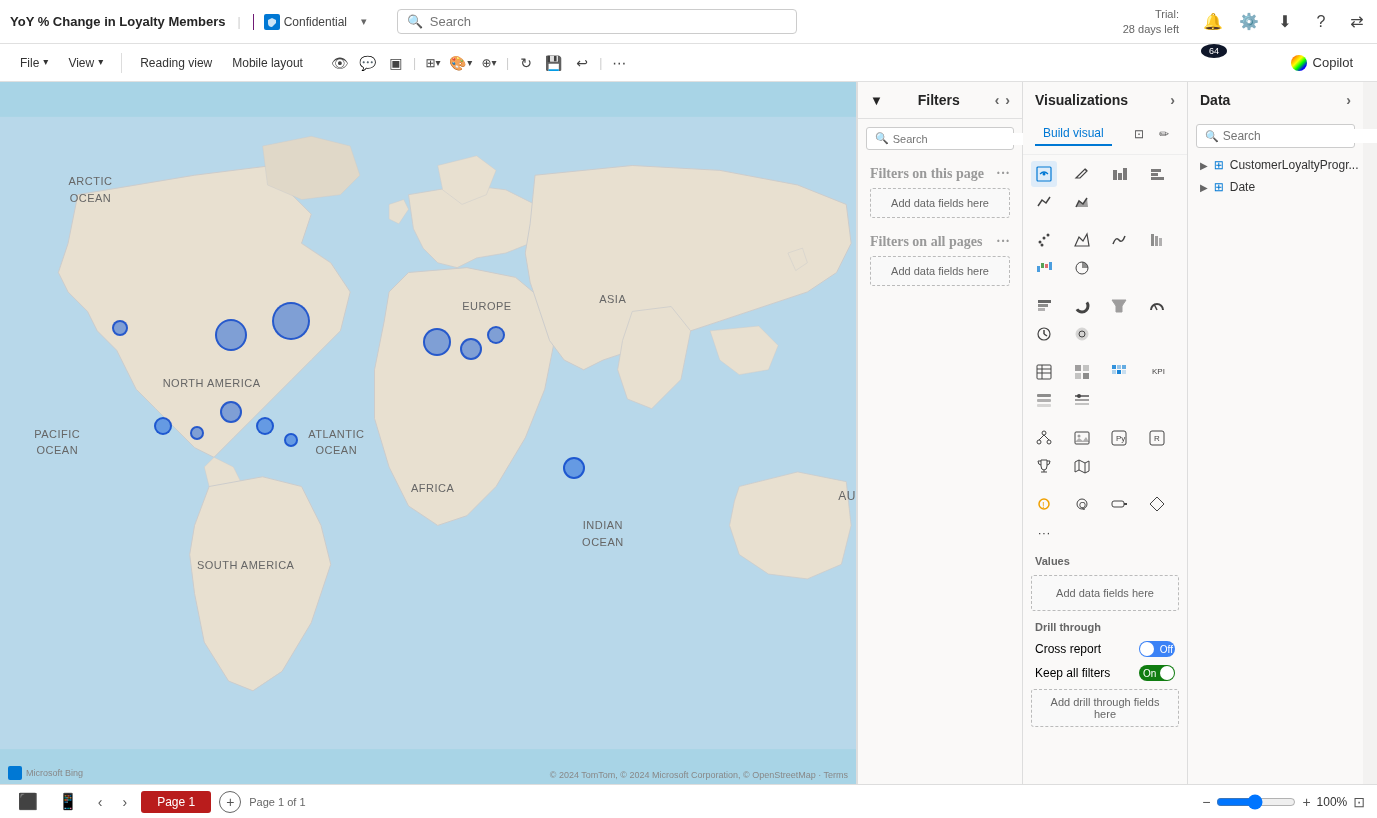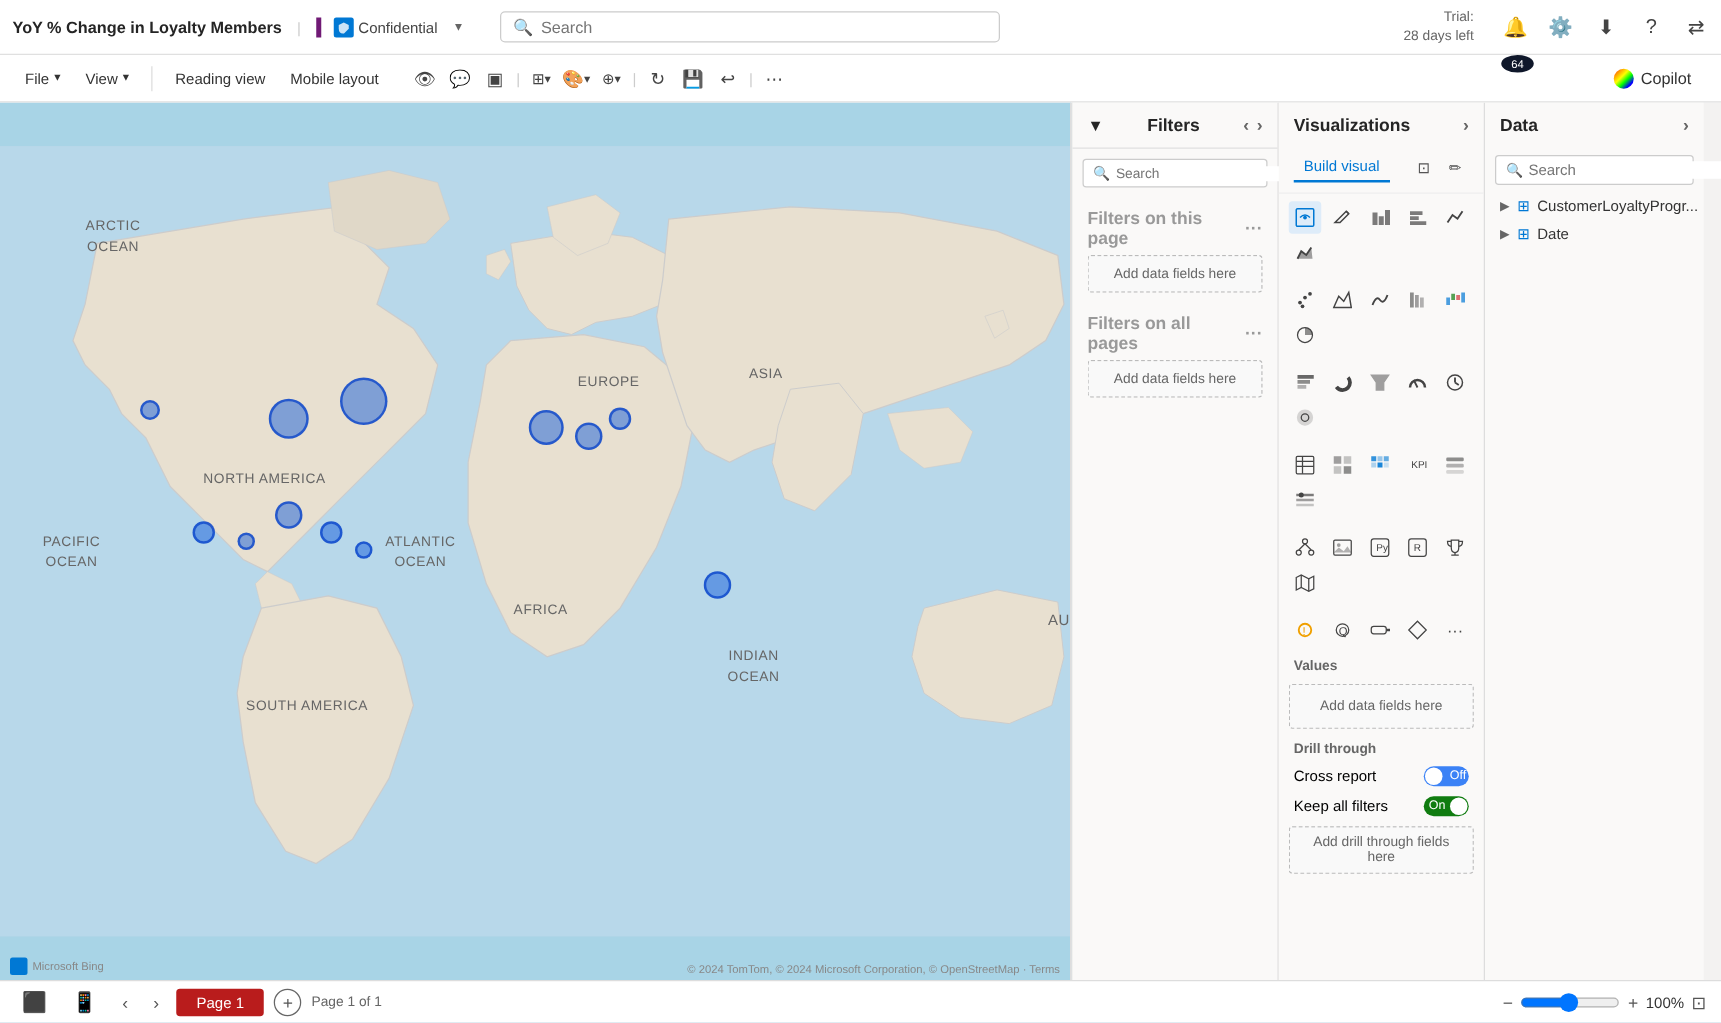--- a/index.html
+++ b/index.html
@@ -6,21 +6,21 @@
     body { font-family: 'Segoe UI', Arial, sans-serif; font-size: 12px; background: #f3f2f1; overflow: hidden; width: 1377px; height: 818px; }
 
     
     #top-bar {
       display: flex; align-items: center; height: 44px;
       background: #fff; border-bottom: 1px solid #e0e0e0;
       padding: 0 10px; gap: 10px;
     }
     #report-title-area { display: flex; align-items: center; gap: 8px; flex-shrink: 0; }
     #report-title { font-size: 13px; font-weight: 600; color: #252525; }
-    #confidential-badge { display: flex; align-items: center; gap: 4px; font-size: 12px; color: #444; border-left: 4px solid #701a75; padding-left: 10px; }
+    #confidential-badge { display: flex; align-items: center; gap: 4px; font-size: 12px; color: #444; border-left: 1px solid #701a75; padding-left: 10px; }
     #conf-icon { width: 18px; height: 18px; background: #0078d4; border-radius: 50%; display: inline-block; }
     #search-bar {
       flex: 1; max-width: 400px; margin: 0 20px;
       display: flex; align-items: center; border: 1px solid #ccc; border-radius: 4px;
       padding: 4px 10px; gap: 6px; background: #fff;
     }
     #search-bar input { border: none; outline: none; flex: 1; font-size: 13px; color: #333; }
     #top-right-icons { margin-left: auto; display: flex; align-items: center; gap: 16px; }
     .top-icon { width: 20px; height: 20px; display: flex; align-items: center; justify-content: center; color: #444; font-size: 16px; cursor: pointer; position: relative; }
     #trial-badge { font-size: 11px; color: #666; text-align: right; line-height: 1.3; margin-right: 8px; }
@@ -67,21 +67,21 @@
     }
     #filters-header-icons { display: flex; gap: 6px; color: #666; }
     #filters-search {
       display: flex; align-items: center; margin: 8px; border: 1px solid #ccc;
       border-radius: 3px; padding: 4px 8px; background: #fff; gap: 4px;
     }
     #filters-search input { border: none; outline: none; font-size: 12px; flex: 1; }
     .filter-section { padding: 8px 12px; }
     .filter-section-title {
       font-size: 12px; font-weight: 600; color: #444; margin-bottom: 6px;
-      display: flex; justify-content: space-between; align-items: center;
+      display: flex; justify-content: space-between; align-items: flex-start; font-family: Liberation Serif, serif;
     }
     .filter-section-title span { color: #999; font-size: 14px; cursor: pointer; }
     .filter-add-box {
       border: 1px dashed #bbb; border-radius: 3px; padding: 8px;
       text-align: center; color: #666; font-size: 11px; background: #f9f9f9;
     }
 
     
     #viz-panel {
       width: 165px; background: #faf9f8; border-right: 1px solid #ddd;
@@ -92,21 +92,21 @@
       padding: 10px 12px; font-size: 14px; font-weight: 600; color: #252525;
     }
     #viz-header-right { color: #666; font-size: 14px; }
     #viz-subheader {
       display: flex; align-items: center; padding: 4px 12px 8px;
       gap: 8px; border-bottom: 1px solid #eee;
     }
     .viz-tab { padding: 4px 8px; font-size: 12px; color: #444; cursor: pointer; border-bottom: 2px solid transparent; }
     .viz-tab.active { border-bottom: 2px solid #0078d4; color: #0078d4; }
 
-    .viz-grid { display: grid; grid-template-columns: repeat(5, 1fr); gap: 2px; padding: 6px 8px; }
+    .viz-grid { display: grid; grid-template-columns: repeat(4, 1fr); gap: 2px; padding: 6px 8px; }
     .viz-icon-btn {
       width: 26px; height: 26px; display: flex; align-items: center; justify-content: center;
       border-radius: 3px; cursor: pointer; font-size: 13px; color: #444; background: none;
       border: none;
     }
     .viz-icon-btn.active { background: #deecf9; color: #0078d4; }
 
     .viz-section-label { font-size: 11px; color: #666; padding: 4px 12px; font-weight: 600; }
     .viz-add-box {
       margin: 4px 8px; border: 1px dashed #bbb; border-radius: 3px;

